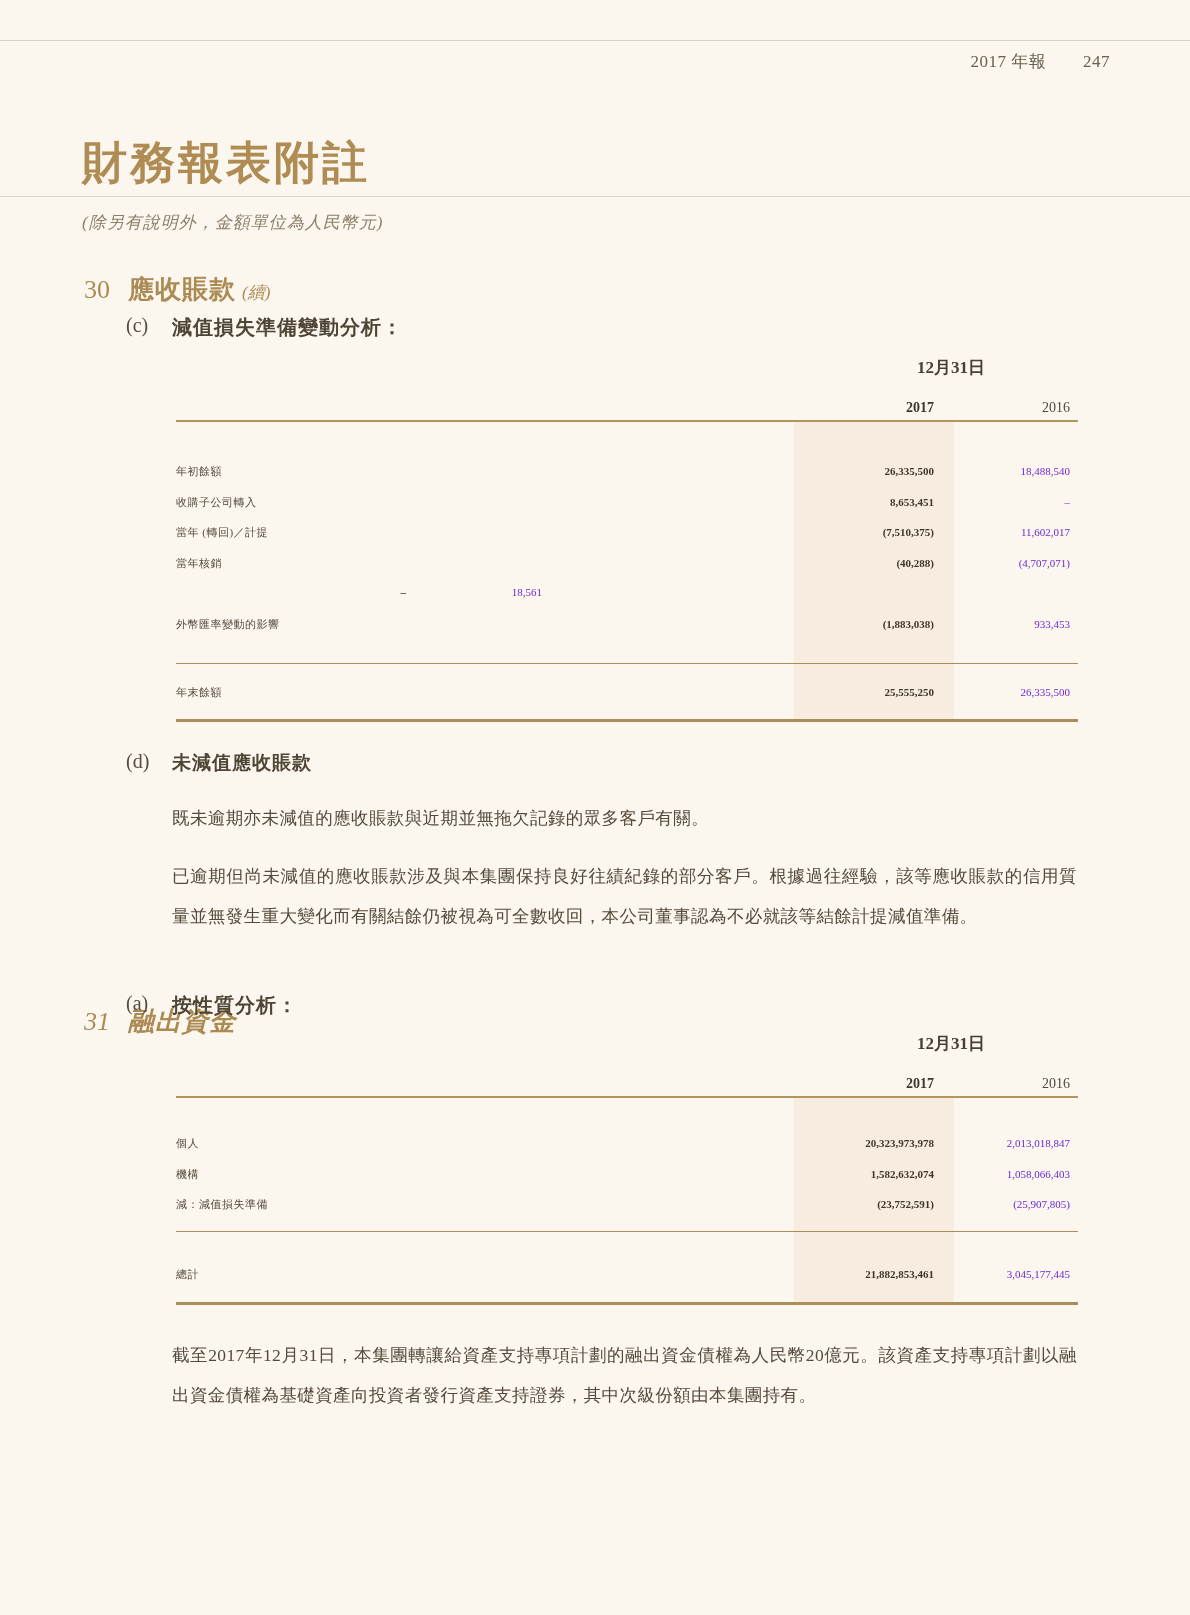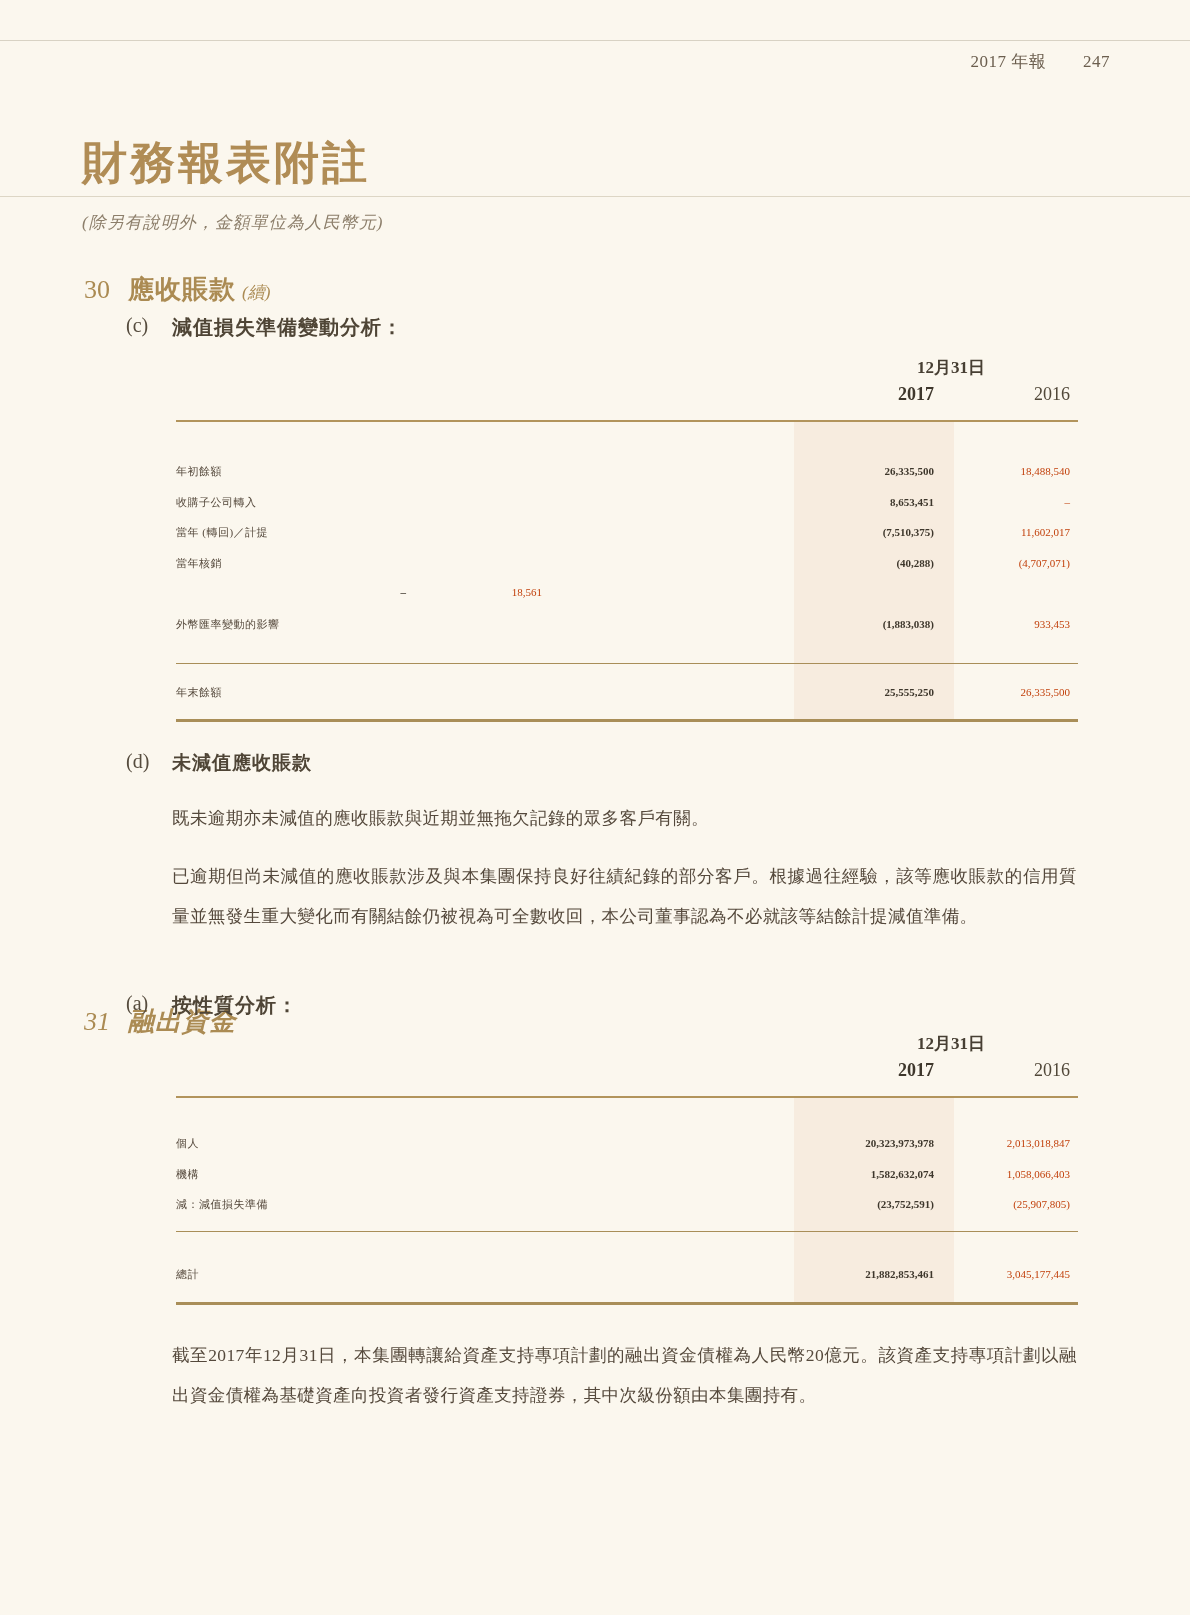--- a/index.html
+++ b/index.html
@@ -71,34 +71,34 @@
   #table1 .hl-col { top:68px; height:300px; }
   #table2 .hl-col { top:68px; height:206px; }
 
   .t-inner { position:relative; z-index:1; }
   .date-head {
     position:absolute; top:4px; left:700px; width:150px;
     text-align:center; font-size:17px; font-weight:700; color:#473f33;
   }
   .year-row { position:absolute; top:30px; left:0; width:902px; height:38px; display:flex; align-items:flex-end; }
   .year-row .spacer { flex:1; }
-  .yh { font-size:18px; padding-bottom:15px; }
+  .yh { font-size:14px; padding-bottom:4px; }
   .yh-2017 { width:230px; text-align:right; font-weight:700; color:#3e372c; }
   .yh-2016 { width:136px; padding-right:8px; text-align:right; color:#514839; }
 
   .rule-head { position:absolute; top:68px; left:0; width:902px; height:2px; background:#b2945c; }
   .rows-block { position:absolute; left:0; width:902px; }
   #table1 .rows-block { top:112px; }
   #table2 .rows-block { top:108px; }
 
   .trow { display:flex; align-items:baseline; height:30.6px; font-size:11px; }
   .tlabel { flex:1; color:#55493c; letter-spacing:0.5px; white-space:nowrap; }
   .tcell { white-space:nowrap; }
   .c2017 { width:230px; text-align:right; font-weight:700; color:#3e372c; }
-  .c2016 { width:136px; padding-right:8px; text-align:right; color:#c2410c; }
+  .c2016 { width:136px; padding-right:8px; text-align:right; color:#6d28d9; }
 
   .rule-mid { position:absolute; left:0; width:902px; height:1px; background:#a98e58; }
   #table1 .rule-mid { top:311px; }
   #table2 .rule-mid { top:203px; }
 
   .total-row { position:absolute; left:0; width:902px; }
   #table1 .total-row { top:333px; }
   #table2 .total-row { top:239px; }
   .total-row .trow { height:31px; }
 

